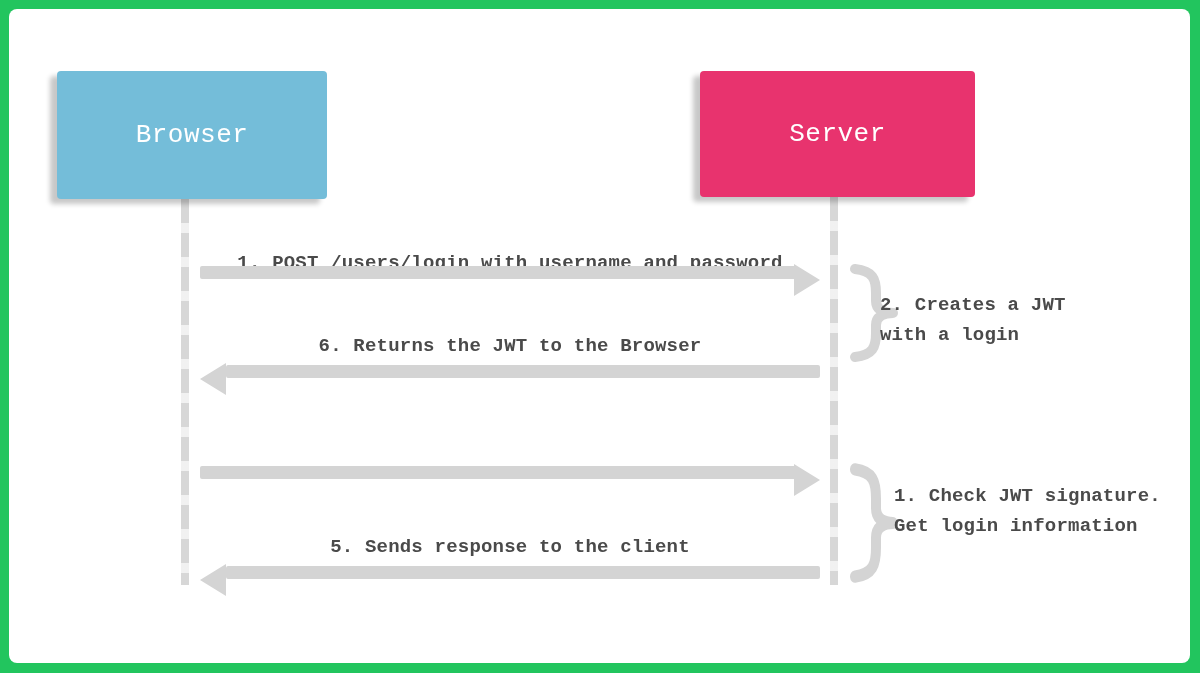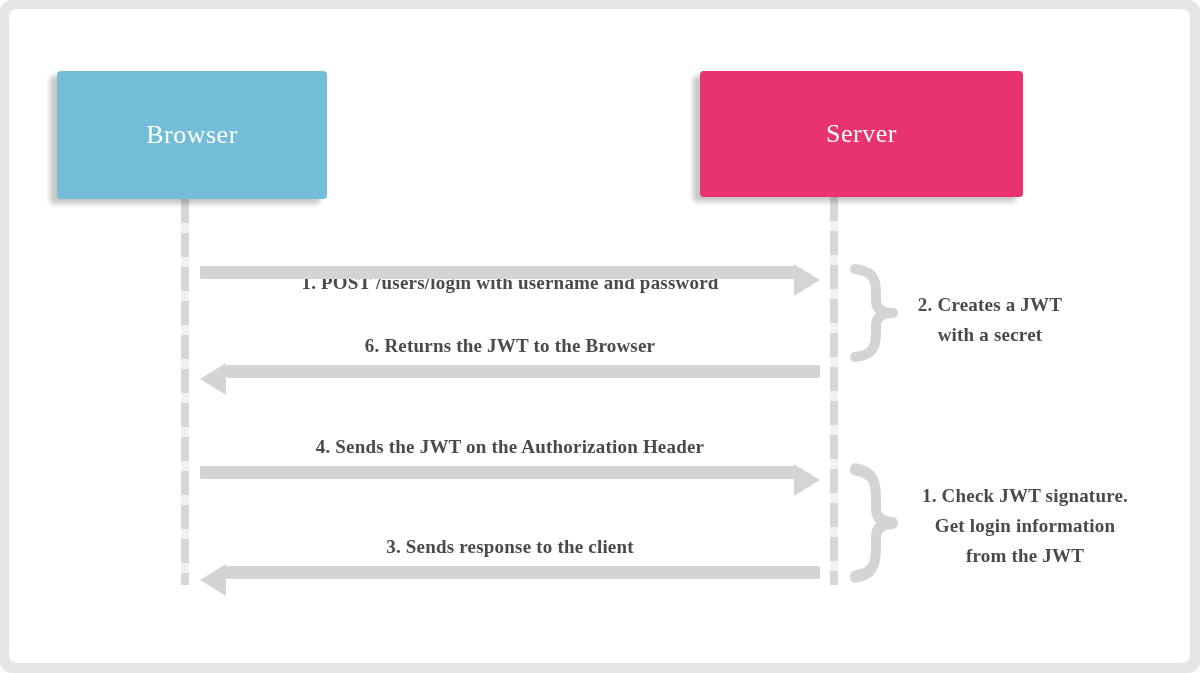--- a/index.html
+++ b/index.html
@@ -1,76 +1,75 @@
 <!DOCTYPE html>
 <html><head>
 <meta charset="utf-8">
 <style>
   html,body{margin:0;padding:0;background:#ffffff;}
   .canvas{
     position:relative;
     width:1200px;height:673px;
-    background:#e5e5e5;
+    background:#22c55e;
     overflow:hidden;
-    font-family:Liberation Serif, serif;
-    border-radius:12px;
+    font-family:Liberation Mono, monospace;
   }
   .card{
     position:absolute;
     left:9px;top:9px;right:10px;bottom:10px;
     background:#ffffff;
     border-radius:8px;
   }
   
   .actor{
     position:absolute;
     border-radius:4px;
     box-shadow:-7px 5px 5px rgba(0,0,0,0.22);
     display:flex;align-items:center;justify-content:center;
     color:#ffffff;
     font-size:26px;
     font-weight:400;
     letter-spacing:0.5px;
   }
   .actor-browser{left:57px;top:71px;width:270px;height:128px;background:#74bdd9;}
-  .actor-server{left:700px;top:71px;width:323px;height:126px;background:#e8336e;align-items:center;}
+  .actor-server{left:700px;top:71px;width:275px;height:126px;background:#e8336e;align-items:center;}
   
   .lifeline{
     position:absolute;width:8px;
     background:repeating-linear-gradient(to bottom,#d7d7d7 0px,#d7d7d7 24px,rgba(215,215,215,0.35) 24px,rgba(215,215,215,0.35) 34px);
   }
   .lifeline-browser{left:181px;top:199px;height:386px;}
   .lifeline-server{left:830px;top:197px;height:388px;}
   
   .msg-bar{position:absolute;height:13px;background:#d4d4d4;border-radius:2px;}
   .bar-right{left:200px;width:596px;}
   .bar-left{left:226px;width:594px;}
   .head{position:absolute;width:0;height:0;border-top:16px solid transparent;border-bottom:16px solid transparent;}
   .head-right{border-left:26px solid #d4d4d4;}
   .head-left{border-right:26px solid #d4d4d4;}
   .msg-label{
     position:absolute;left:200px;width:620px;
     text-align:center;
     color:#4a4a4a;font-size:19px;font-weight:700;letter-spacing:0.2px;
     white-space:nowrap;
   }
-  .y1-bar{top:266px;} .y1-head{top:264px;} .y1-label{top:252px;margin-top:20px;}
+  .y1-bar{top:266px;} .y1-head{top:264px;} .y1-label{top:252px;}
   .y2-bar{top:365px;} .y2-head{top:363px;} .y2-label{top:335px;}
   .y3-bar{top:466px;} .y3-head{top:464px;} .y3-label{top:436px;}
   .y4-bar{top:566px;} .y4-head{top:564px;} .y4-label{top:536px;}
   
   .brace{position:absolute;left:849px;width:50px;}
   .brace-1{top:263px;height:100px;}
   .brace-2{top:462px;height:122px;}
   .brace svg{display:block;width:100%;height:100%;}
   
   .note{
     position:absolute;
     color:#4a4a4a;font-size:19px;font-weight:700;letter-spacing:0.2px;
-    text-align:center;line-height:30px;
+    text-align:left;line-height:30px;
     white-space:nowrap;
   }
   .note-1{left:880px;top:290px;width:220px;}
   .note-2{left:894px;top:481px;width:262px;}
 </style>
 </head>
 <body>
 
 <div class="canvas">
   <div class="card"></div>
@@ -86,41 +85,39 @@
   </div>
 
   <div class="msg-label y1-label">1. POST /users/login with username and password</div>
   <div class="msg-bar bar-right y1-bar"></div>
   <div class="head head-right y1-head" style="left:794px;"></div>
 
   <div class="msg-label y2-label">6. Returns the JWT to the Browser</div>
   <div class="msg-bar bar-left y2-bar"></div>
   <div class="head head-left y2-head" style="left:200px;"></div>
 
-  <div class="msg-label y3-label">4. Sends the JWT on the Authorization Header</div>
   <div class="msg-bar bar-right y3-bar"></div>
   <div class="head head-right y3-head" style="left:794px;"></div>
 
-  <div class="msg-label y4-label">3. Sends response to the client</div>
+  <div class="msg-label y4-label">5. Sends response to the client</div>
   <div class="msg-bar bar-left y4-bar"></div>
   <div class="head head-left y4-head" style="left:200px;"></div>
 
   <div class="brace brace-1">
     <svg viewBox="0 0 50 100" preserveAspectRatio="none" aria-hidden="true">
       <path d="M6 6 C24 8 27 16 27 30 L27 38 C27 46 33 50 44 50 C33 50 27 54 27 62 L27 70 C27 84 24 92 6 94" fill="none" stroke="#d4d4d4" stroke-width="10" stroke-linecap="round" stroke-linejoin="round"></path>
     </svg>
   </div>
   <div class="note note-1">
     <div>2. Creates a JWT</div>
-    <div>with a secret</div>
+    <div>with a login</div>
   </div>
 
   <div class="brace brace-2">
     <svg viewBox="0 0 50 100" preserveAspectRatio="none" aria-hidden="true">
       <path d="M6 6 C24 8 27 16 27 30 L27 38 C27 46 33 50 44 50 C33 50 27 54 27 62 L27 70 C27 84 24 92 6 94" fill="none" stroke="#d4d4d4" stroke-width="10" stroke-linecap="round" stroke-linejoin="round"></path>
     </svg>
   </div>
   <div class="note note-2">
     <div>1. Check JWT signature.</div>
     <div>Get login information</div>
-    <div>from the JWT</div>
   </div>
 </div>
 
 </body></html>

